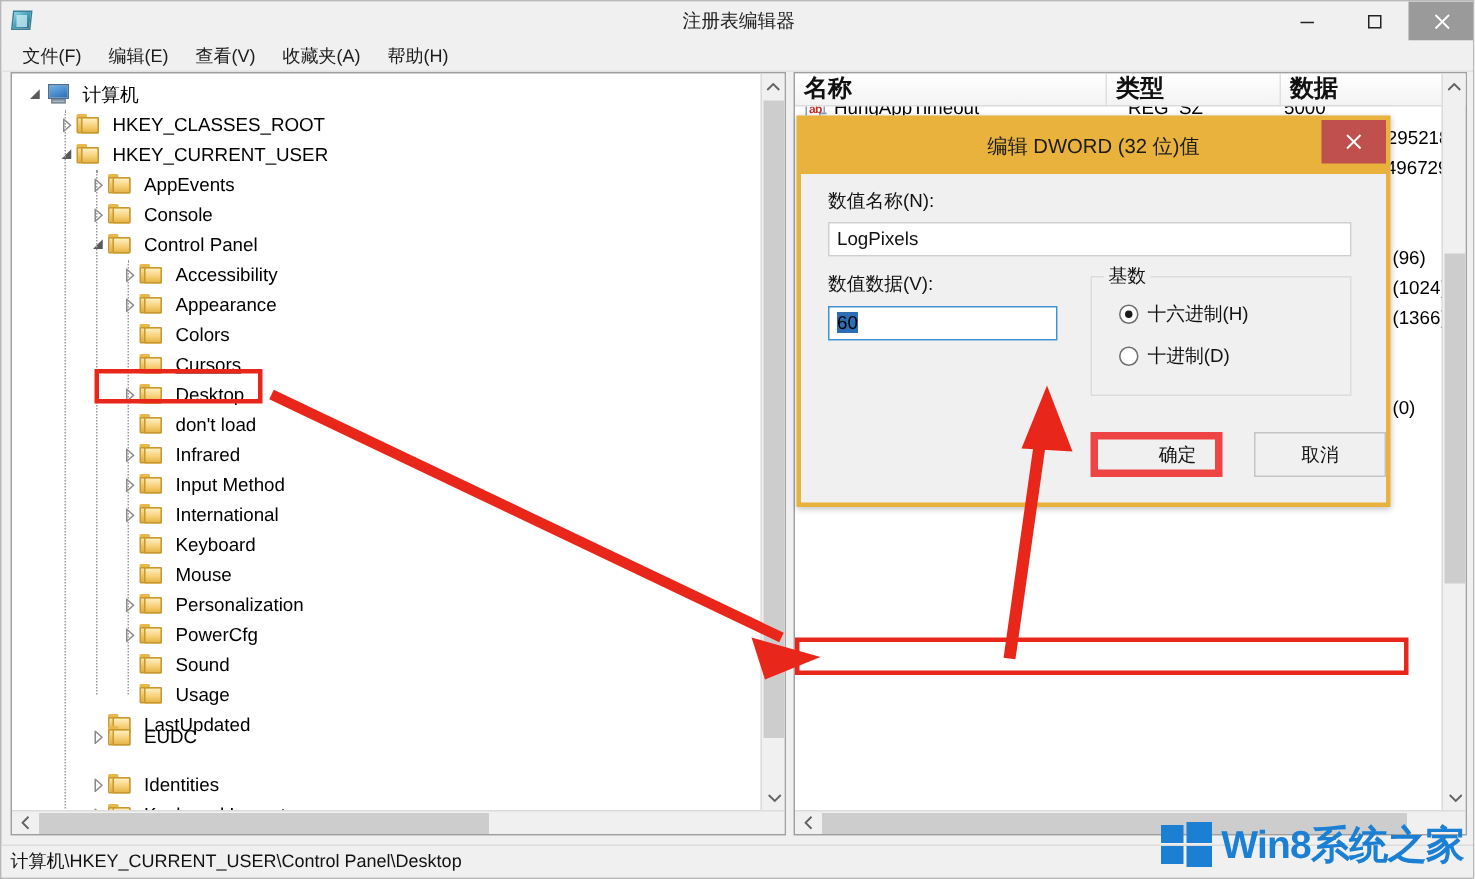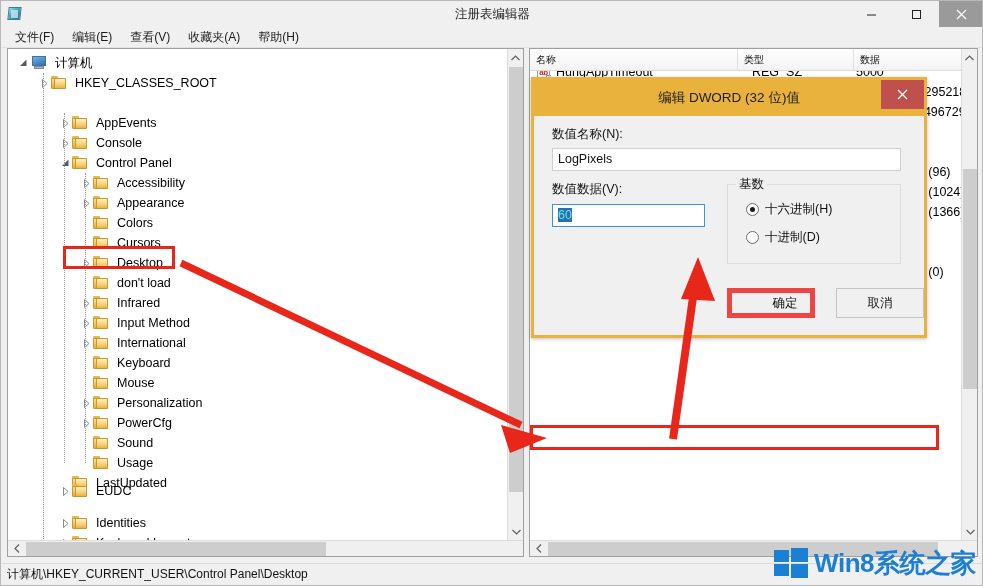--- a/index.html
+++ b/index.html
@@ -153,23 +153,23 @@
     border: 1px solid #a0a0a0;
     overflow: hidden;
   }
   .list-header {
     position:absolute; left:0; top:0; width:449px; height: 22px;
     background: linear-gradient(180deg,#ffffff 0%,#f3f3f3 100%);
     border-bottom: 1px solid #dcdcdc;
     display:flex;
   }
   .hcell {
-    height: 22px; line-height: 22px; font-size: 10px; color: #111;
+    height: 22px; line-height: 22px; font-size: 16px; color: #111;
     padding-left: 6px; border-right: 1px solid #e0e0e0;
-    white-space: nowrap; overflow: hidden;
+    white-space: nowrap; overflow: hidden; font-weight: bold;
   }
   .list-rows {
     position:absolute; left:0; top:22px; width: 432px; height: 470px;
     overflow: hidden;
   }
   .lrow {
     position: absolute; left:0; width: 432px; height: 20px;
     display:flex; align-items:center; font-size: 12.5px; color:#000;
     white-space: nowrap;
   }
@@ -220,21 +220,21 @@
     position:absolute; left: 8px; top: 36px; width: 374px; height: 217px;
     background: #f0f0f0;
   }
   .dlg-label { font-size: 12.5px; color:#111; }
   .dlg-input {
     background: #fff; border: 1px solid #cfcfcf; height: 23px;
     font-size: 12.5px; color:#111; line-height: 21px; padding-left: 5px;
     overflow: hidden; white-space: nowrap;
   }
   .dlg-input.focus { border: 1px solid #3e93d0; }
-  .sel { background: #2a6fb5; color: #5eead4; }
+  .sel { background: #2a6fb5; color: #000000; }
   .groupbox {
     position:absolute; border: 1px solid #dcdcdc; background: #f0f0f0;
   }
   .group-title {
     position:absolute; top:-9px; left: 8px; background:#f0f0f0;
     padding: 0 3px; font-size: 12.5px; color:#111;
   }
   .radio-row { display:flex; align-items:center; font-size:12.5px; color:#111; }
   .radio {
     width: 13px; height: 13px; border-radius: 50%;
@@ -340,20 +340,33 @@
               <polygon points="2.5,0.5 7,4.5 2.5,8.5" fill="none" stroke="#8a8a8a" stroke-width="1"></polygon>
             </svg>
           </span>
           <span class="folder">
             <span class="tab"></span>
             <span class="body"></span>
             <span class="flap"></span>
           </span>
           <span class="tree-label">HKEY_CLASSES_ROOT</span>
         </div>
+        <div class="tree-row" style="top: 44px; left: 29px;">
+          <span class="tw">
+            <svg width="9" height="9">
+              <polygon points="1,7 7.5,7 7.5,0.5" fill="#595959"></polygon>
+            </svg>
+          </span>
+          <span class="folder">
+            <span class="tab"></span>
+            <span class="body"></span>
+            <span class="flap"></span>
+          </span>
+          <span class="tree-label">HKEY_CURRENT_USER</span>
+        </div>
         <div class="tree-row" style="top: 64px; left: 50px;">
           <span class="tw">
             <svg width="9" height="9">
               <polygon points="2.5,0.5 7,4.5 2.5,8.5" fill="none" stroke="#8a8a8a" stroke-width="1"></polygon>
             </svg>
           </span>
           <span class="folder">
             <span class="tab"></span>
             <span class="body"></span>
             <span class="flap"></span>

